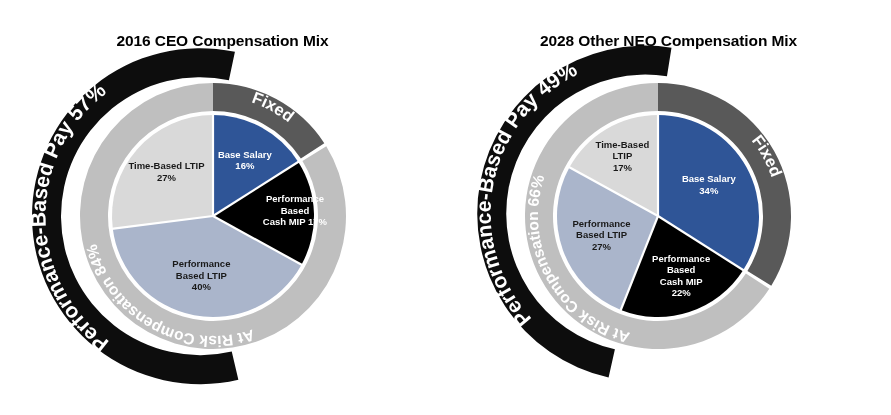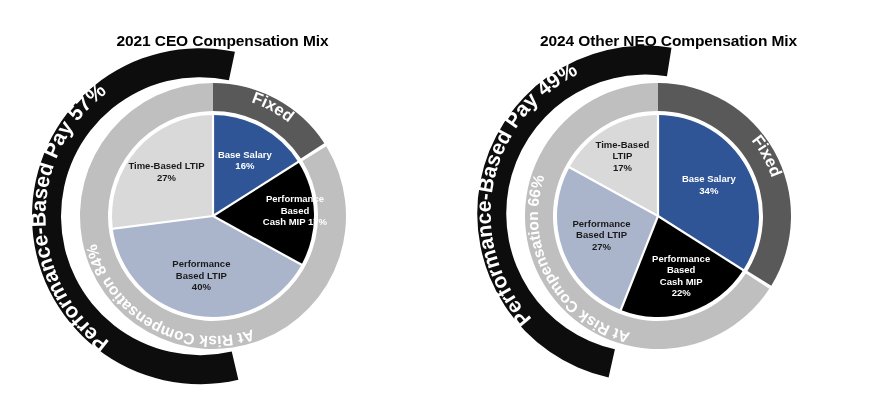--- a/index.html
+++ b/index.html
@@ -36,21 +36,21 @@
   .ring-label.mid{font-size:16.5px;}
   .ring-label.small{font-size:15.5px;}
   .sep{stroke:#ffffff;stroke-width:2.2;fill:none;}
 </style>
 </head>
 <body>
 
 <div class="board">
 
   <div class="chart-panel" id="panel-ceo">
-    <div class="chart-title">2021 CEO Compensation Mix</div>
+    <div class="chart-title">2016 CEO Compensation Mix</div>
     <svg class="chart-svg" id="svg-ceo" width="445" height="415" viewBox="0 0 445 415">
         <defs>
           <path id="ceo-outer-text-path" d="M 240.3595923793756 368.0582214312479 A 154.5 154.5 0 1 1 237.16912484871563 63.4021513780512" fill="none"></path>
           <path id="ceo-mid-text-0" d="M 221.37077684929505 96.29231396882109 A 120 120 0 0 1 309.5872556827097 144.78973360755583" fill="none"></path>
           <path id="ceo-mid-text-1" d="M 318.557828743994 158.925094911567 A 120 120 0 1 1 204.62922315070495 96.29231396882109" fill="none"></path>
         </defs>
         <g transform="translate(-12.999287201751658 0.13613319351119998)">
           <path d="M 251.36294617859016 379.5612556826909 A 168 168 0 1 1 247.92916405738345 51.671203076720616 L 241.89972502366845 80.037483498001 A 139 139 0 1 0 244.74077094538114 351.3274674993693 Z" fill="#0d0d0d"></path>
           <text class="ring-label big"><textPath href="#ceo-outer-text-path" startOffset="50%" text-anchor="middle">Performance-Based Pay 57%</textPath></text>
         </g>
@@ -74,21 +74,21 @@
         <g>
           <text class="slice-label light" x="244.86872779430635" y="157.91898583728045"><tspan x="244.86872779430635" dy="0">Base Salary</tspan><tspan x="244.86872779430635" dy="11.5">16%</tspan></text>
           <text class="slice-label light" x="294.9634854670641" y="202.1756038282185"><tspan x="294.9634854670641" dy="0">Performance</tspan><tspan x="294.9634854670641" dy="11.5">Based</tspan><tspan x="294.9634854670641" dy="11.5">Cash MIP 17%</tspan></text>
           <text class="slice-label dark" x="201.38235849568505" y="267.4018095451787"><tspan x="201.38235849568505" dy="0">Performance</tspan><tspan x="201.38235849568505" dy="11.5">Based LTIP</tspan><tspan x="201.38235849568505" dy="11.5">40%</tspan></text>
           <text class="slice-label dark" x="166.49311368291148" y="169.2486643499336"><tspan x="166.49311368291148" dy="0">Time-Based LTIP</tspan><tspan x="166.49311368291148" dy="11.5">27%</tspan></text>
         </g>
       </svg>
   </div>
 
   <div class="chart-panel" id="panel-neo">
-    <div class="chart-title">2024 Other NEO Compensation Mix</div>
+    <div class="chart-title">2028 Other NEO Compensation Mix</div>
     <svg class="chart-svg" id="svg-neo" width="445" height="415" viewBox="0 0 445 415">
         <defs>
           <path id="neo-outer-text-path" d="M 170.45188771494145 364.8086165702382 A 154.5 154.5 0 0 1 228.1496475748524 62.34636716560175" fill="none"></path>
           <path id="neo-mid-text-0" d="M 220.37077684929505 96.29231396882109 A 120 120 0 0 1 317.557828743994 273.07490508843307" fill="none"></path>
           <path id="neo-mid-text-1" d="M 308.58725568270967 287.21026639244417 A 120 120 0 1 1 203.62922315070495 96.29231396882109" fill="none"></path>
         </defs>
         <g transform="translate(-12.769734259472951 -2.435957089614422)">
           <path d="M 175.3519354453809 379.9540160057096 A 168 168 0 0 1 238.28099012675875 50.068358780016865 L 233.74439064059206 78.71132065727585 A 139 139 0 0 0 181.67808944588063 351.65242990948593 Z" fill="#0d0d0d"></path>
           <text class="ring-label big"><textPath href="#neo-outer-text-path" startOffset="50%" text-anchor="middle">Performance-Based Pay 49%</textPath></text>
         </g>

